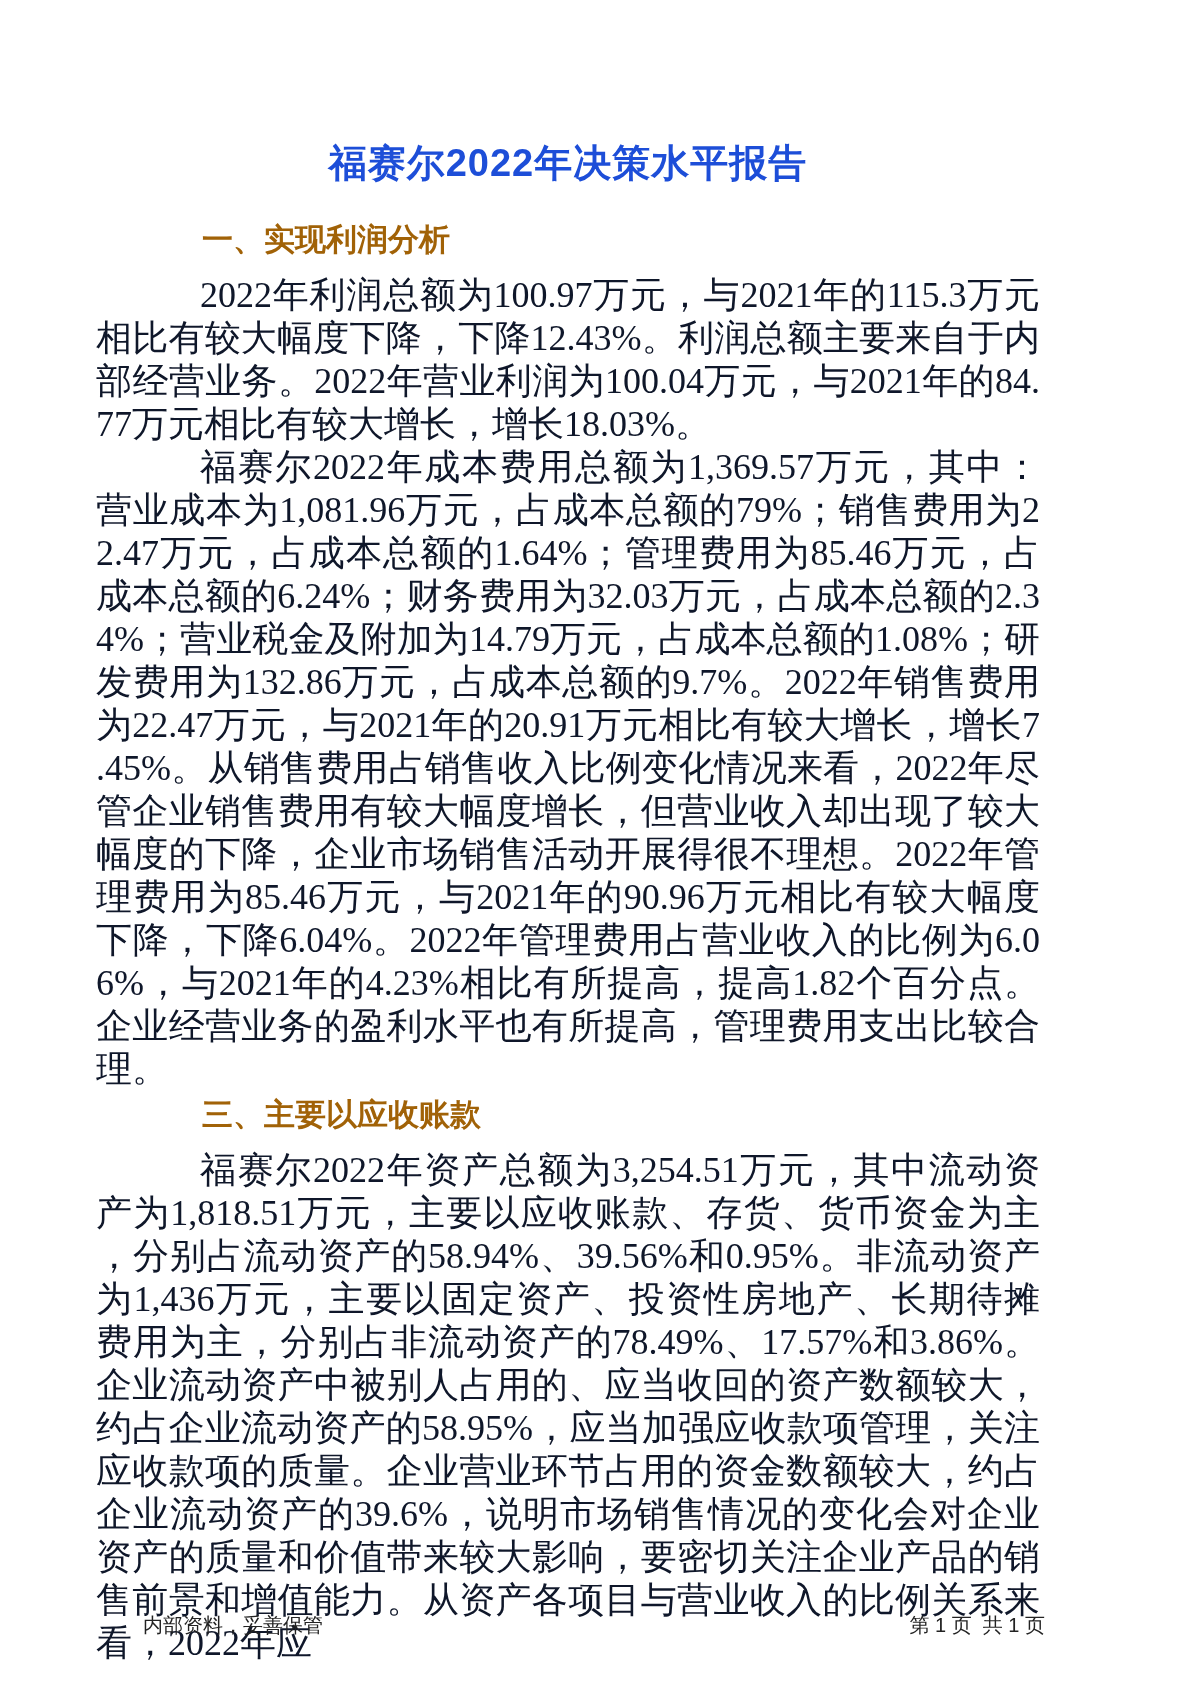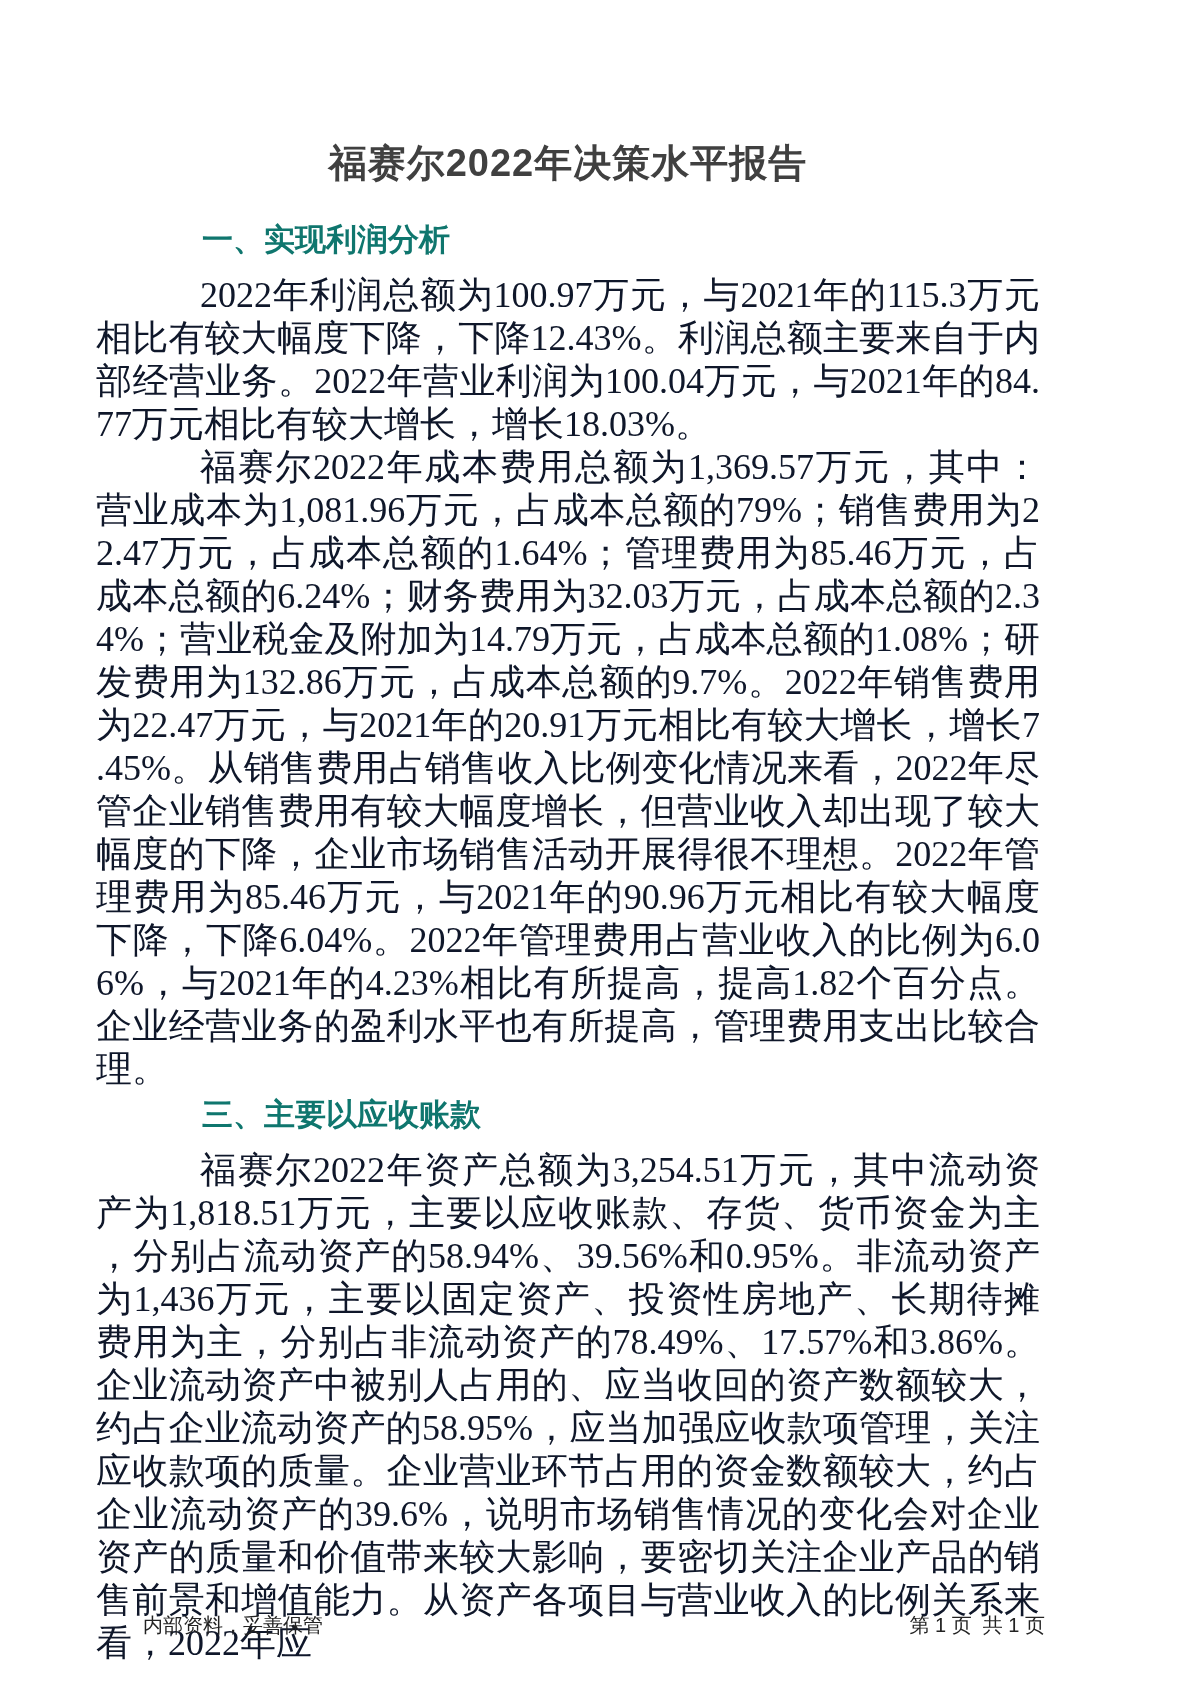--- a/index.html
+++ b/index.html
@@ -20,30 +20,30 @@
   }
   .content {
     padding: 138px 151px 0 96px;
   }
   .doc-title {
     font-family: "Liberation Sans", "DejaVu Sans", sans-serif;
     font-weight: bold;
     font-size: 38px;
     line-height: 50px;
     text-align: center;
-    color: #404040;
+    color: #1d4ed8;
     margin: 0;
     letter-spacing: 1px;
   }
   .section-heading {
     font-family: "Liberation Sans", "DejaVu Sans", sans-serif;
     font-weight: bold;
     font-size: 31px;
     line-height: 44px;
-    color: #0f766e;
+    color: #a16207;
     margin: 2px 0 12px 106px;
   }
   .section-first .section-heading {
     margin-top: 30px;
   }
   .para {
     font-size: 36px;
     line-height: 43px;
     color: #0f172a;
     text-align: justify;

